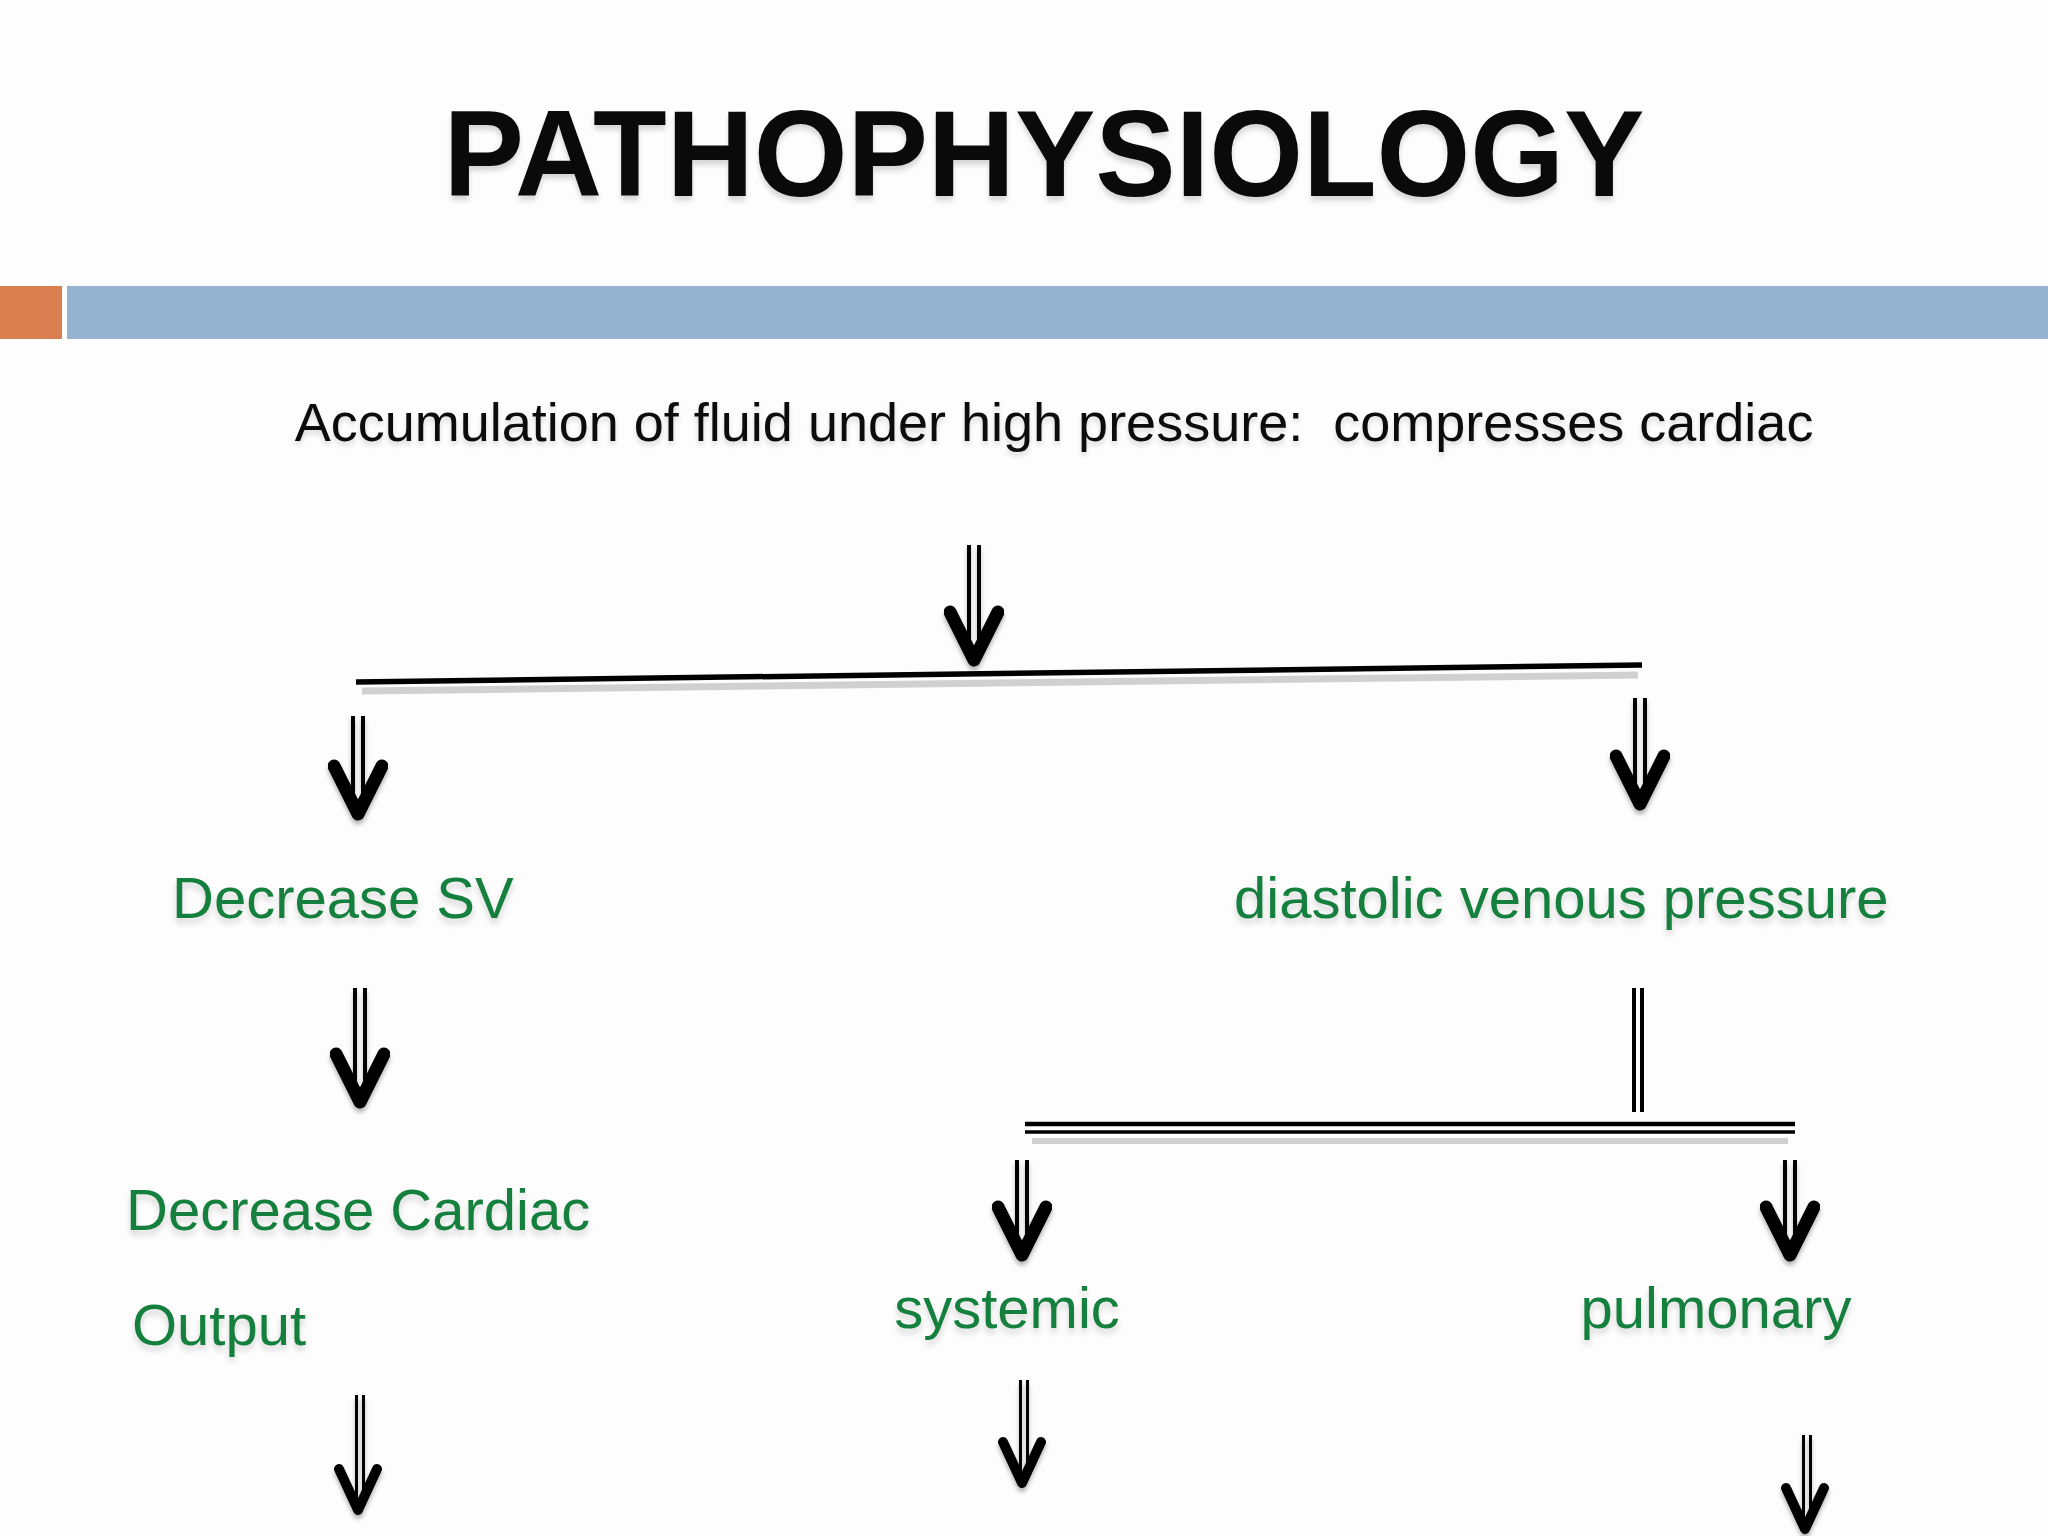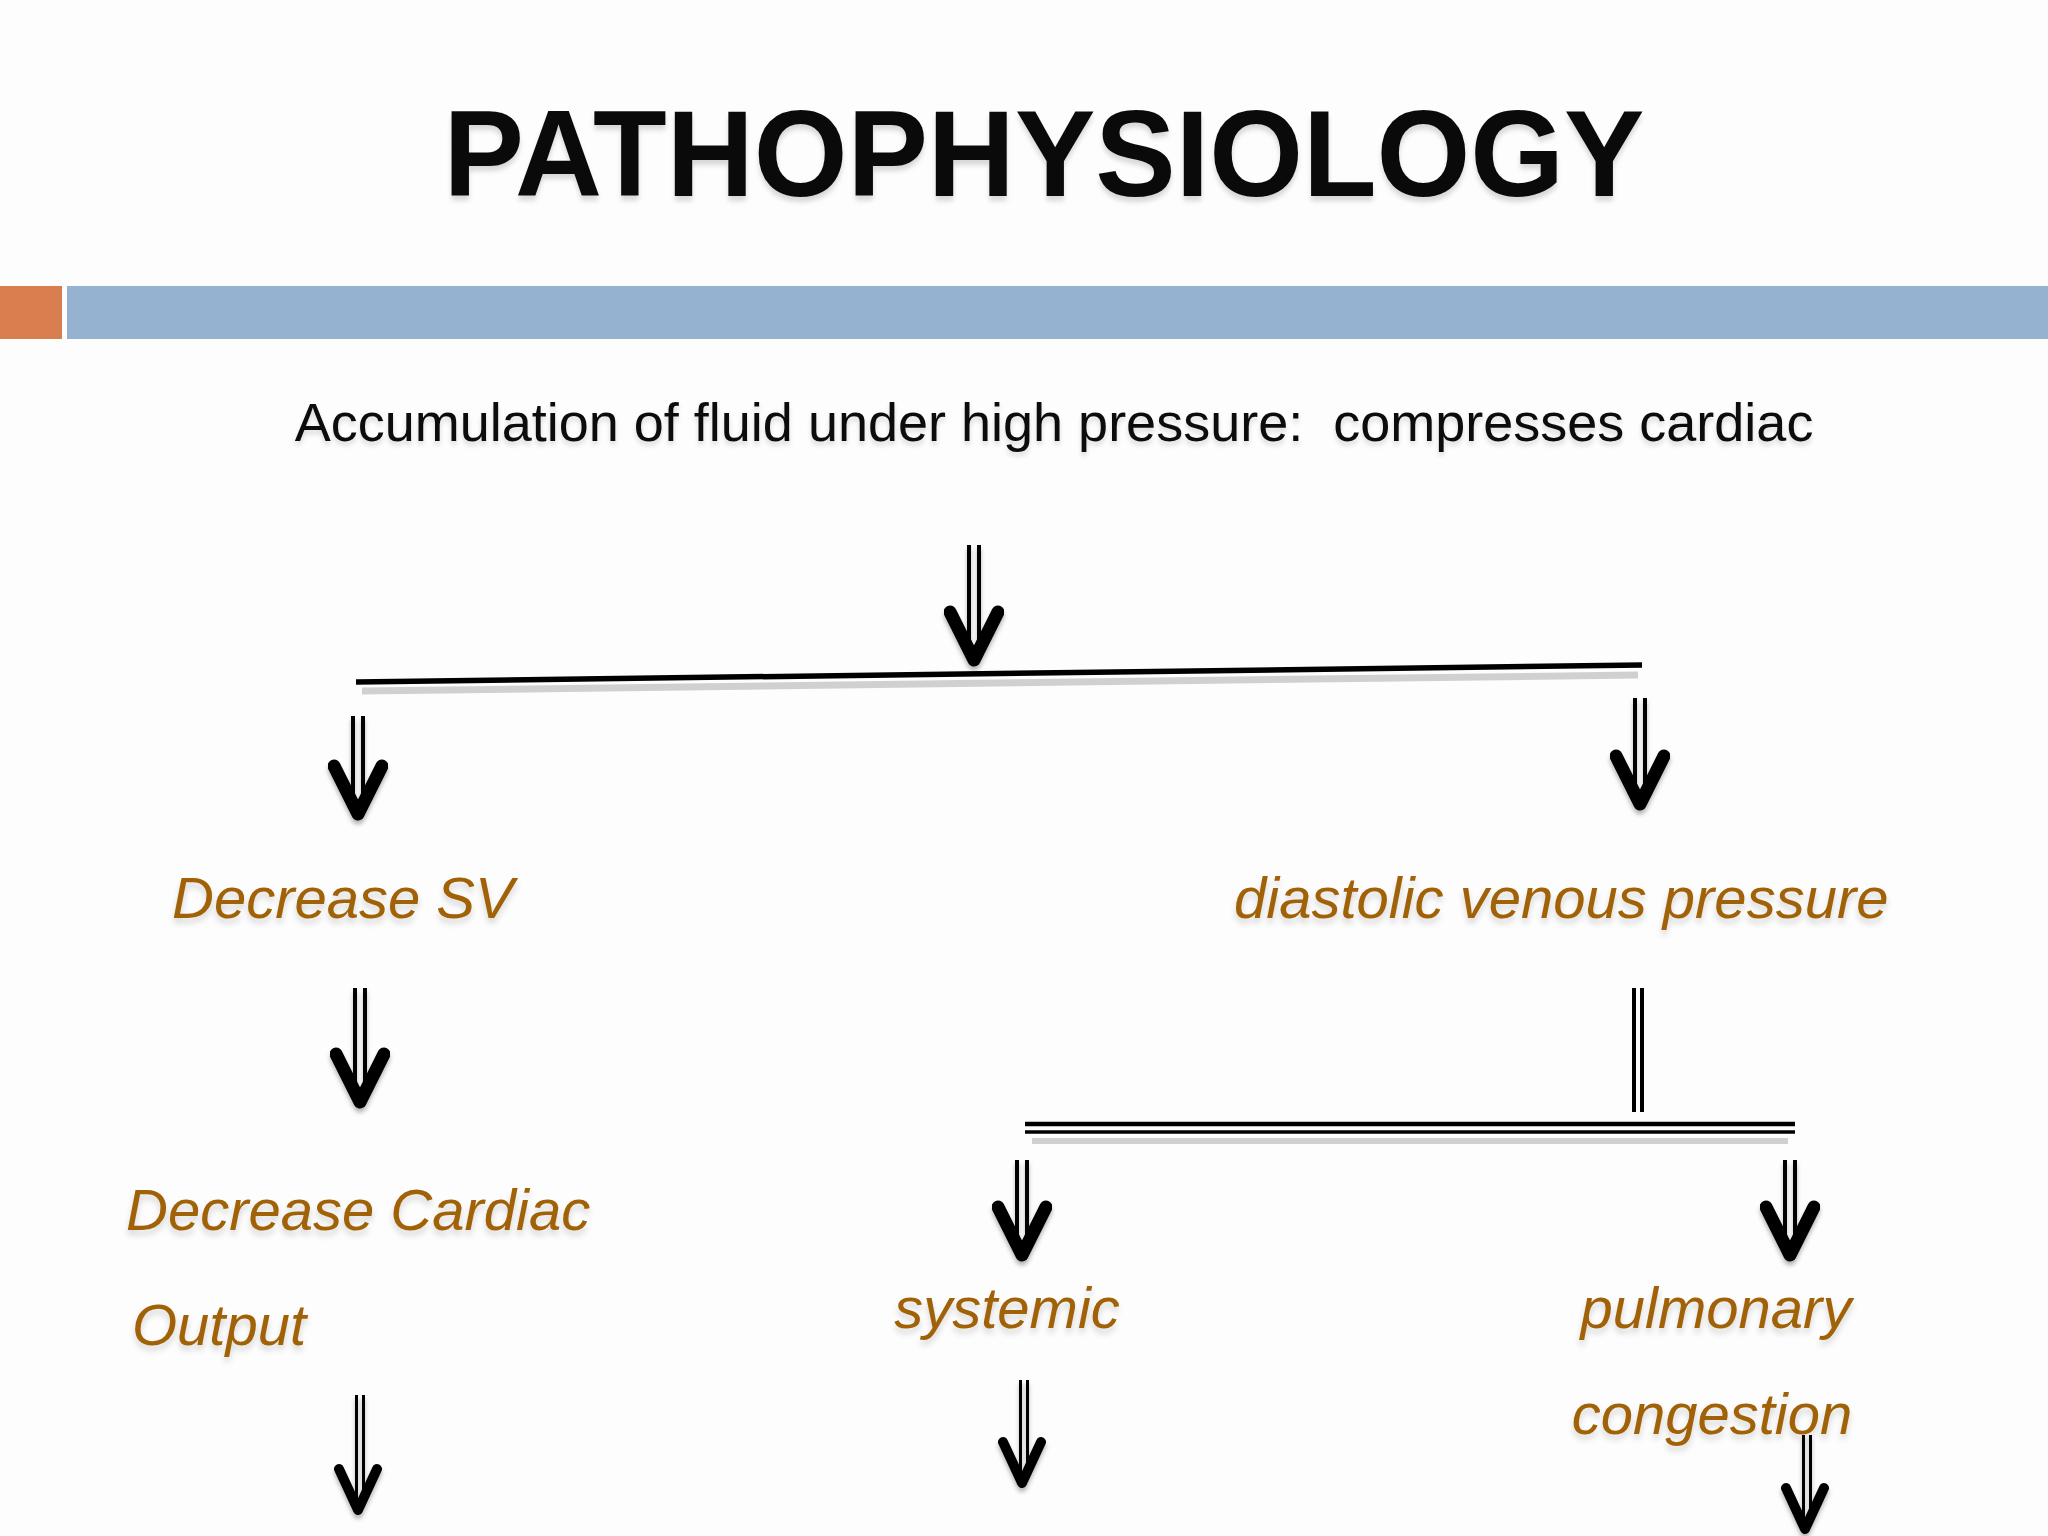--- a/index.html
+++ b/index.html
@@ -31,23 +31,22 @@
     position:absolute;left:60px;right:0;top:383px;
     text-align:center;
     font-size:54px;font-weight:400;line-height:79px;
     color:#0c0c0c;
     text-shadow:0 4px 5px rgba(0,0,0,0.14);
   }
   .lead-line{white-space:pre-wrap;}
   .node{
     position:absolute;
     font-size:58px;line-height:60px;
-    color:#a16207;white-space:nowrap;
+    color:#15803d;white-space:nowrap;
     text-shadow:0 5px 6px rgba(0,0,0,0.16);
-    font-style:italic;
   }
   .node.centered{transform:translateX(-50%);}
   .arrow{position:absolute;filter:drop-shadow(0 4px 2px rgba(0,0,0,0.28));}
   .arrow rect{fill:#000;}
   .arrow path{fill:none;stroke:#000;stroke-linecap:round;stroke-linejoin:round;}
   .connector{position:absolute;}
   .connector rect{fill:#000;}
   .hline{position:absolute;}
 </style>
 </head>
@@ -117,21 +116,20 @@
   </svg>
 
   <svg class="arrow" style="left:1760px;top:1160px" width="60" height="103" viewBox="0 0 60 103">
     <rect x="23" y="0" width="4" height="87"></rect>
       <rect x="33" y="0" width="4" height="87"></rect>
     <path d="M6 47 L30 95 L54 47" stroke-width="13"></path>
   </svg>
 
   <div class="node centered" style="left:1007px;top:1278px">systemic</div>
   <div class="node centered" style="left:1716px;top:1278px">pulmonary</div>
-  <div class="node centered" style="left:1712px;top:1384px">congestion</div>
 
   <svg class="arrow" style="left:330px;top:1395px" width="56" height="122" viewBox="0 0 56 122">
     <rect x="25" y="0" width="3" height="108"></rect>
       <rect x="32" y="0" width="3" height="108"></rect>
     <path d="M9 74 L28 115 L47 74" stroke-width="10"></path>
   </svg>
 
   <svg class="arrow" style="left:994px;top:1380px" width="56" height="110" viewBox="0 0 56 110">
     <rect x="25" y="0" width="3" height="96"></rect>
       <rect x="32" y="0" width="3" height="96"></rect>

